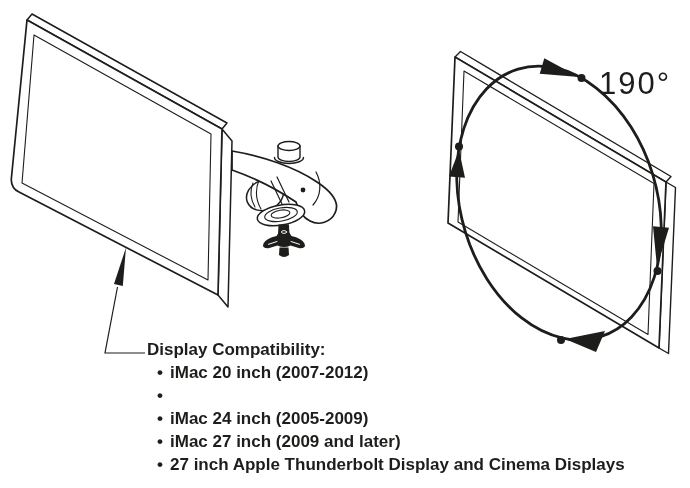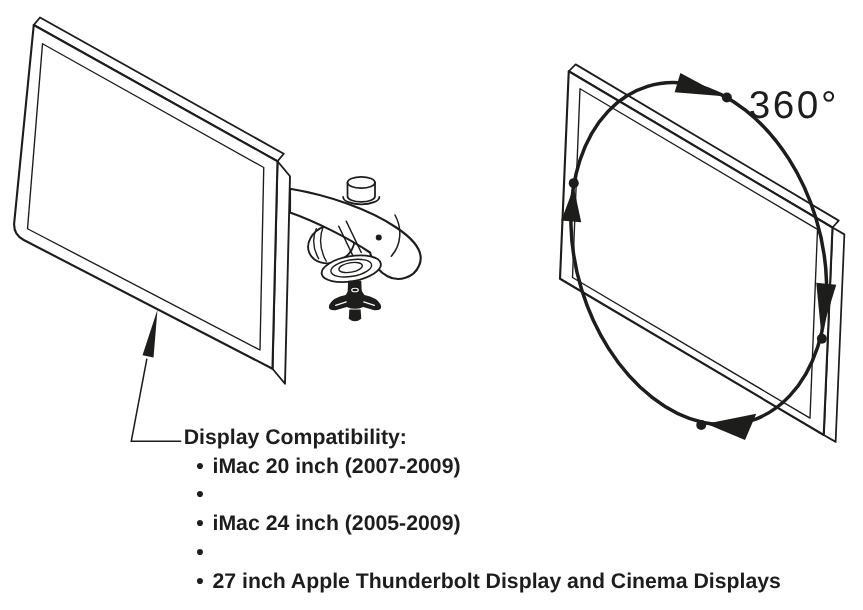--- a/index.html
+++ b/index.html
@@ -103,38 +103,39 @@
       <circle class="dk" cx="657.5" cy="271" r="4"></circle>
 
       <path class="dk" d="M 565,339 L 605,331 L 596,352 Z"></path>
       <circle class="dk" cx="561" cy="340" r="4"></circle>
 
       <path class="dk" d="M 459,150 L 465,177.7 L 449,176.4 Z"></path>
       <circle class="dk" cx="459" cy="146.5" r="4"></circle>
     </g>
   </svg>
 
-  <div class="rotation-label">360°</div>
+  <div class="rotation-label">190°</div>
 
   <div class="callout">
     <div>Display Compatibility:</div>
     <ul>
       <li>
         <span class="bullet">•</span>
-        <span>iMac 20 inch (2007-2009)</span>
+        <span>iMac 20 inch (2007-2012)</span>
       </li>
       <li>
         <span class="bullet">•</span>
       </li>
       <li>
         <span class="bullet">•</span>
         <span>iMac 24 inch (2005-2009)</span>
       </li>
       <li>
         <span class="bullet">•</span>
+        <span>iMac 27 inch (2009 and later)</span>
       </li>
       <li>
         <span class="bullet">•</span>
         <span>27 inch Apple Thunderbolt Display and Cinema Displays</span>
       </li>
     </ul>
   </div>
 </div>
 
 </body></html>

